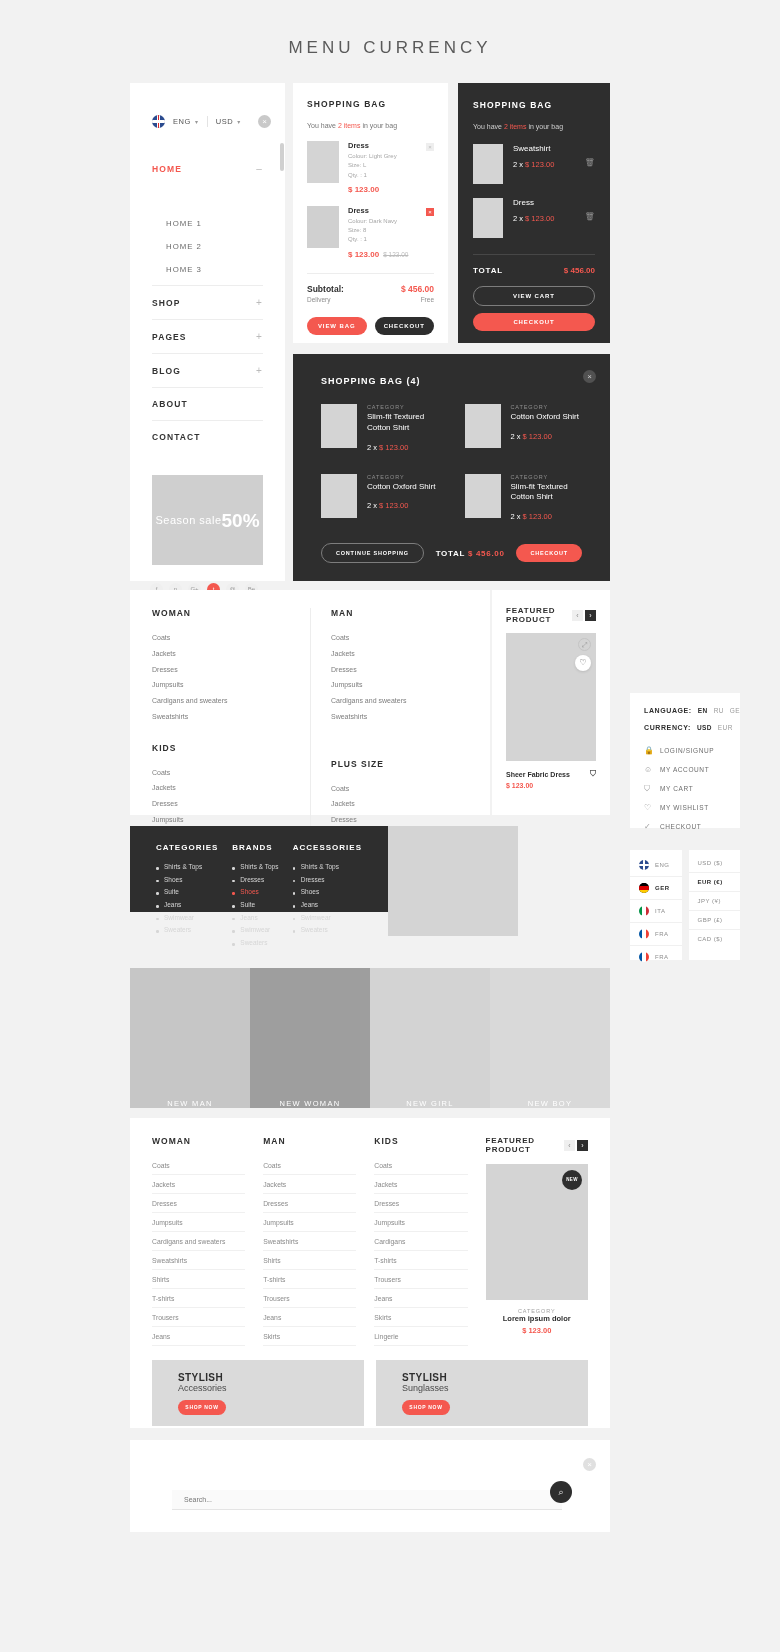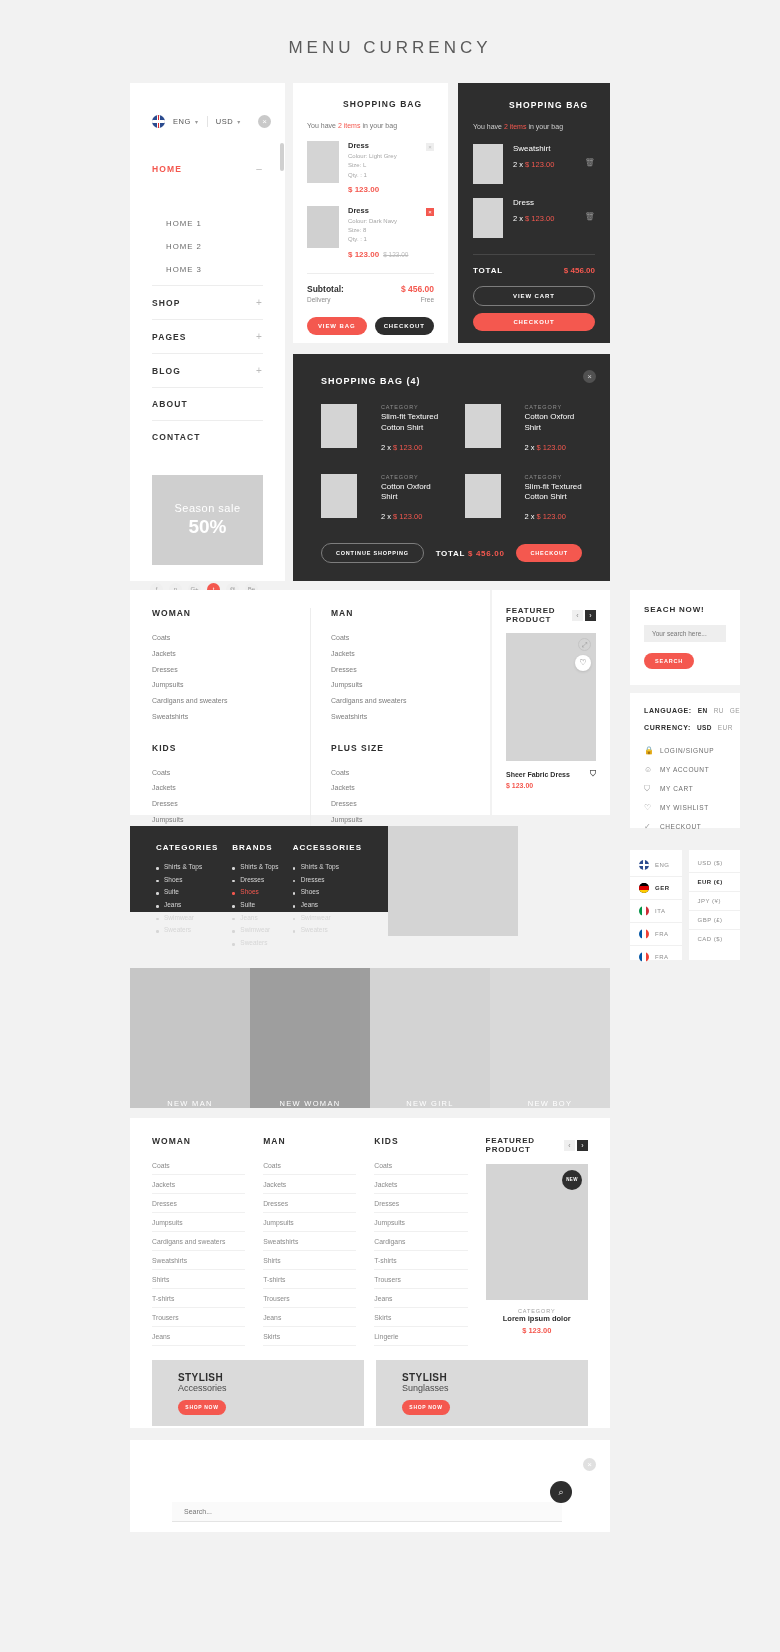--- a/index.html
+++ b/index.html
@@ -46,38 +46,38 @@
     display:flex;justify-content:space-between;align-items:center;
     font-size:8.5px; font-weight:700; letter-spacing:1.1px; color:#333;
     padding:11px 0; border-bottom:1px solid #ededed;
   }
   .nav-item.active { color:#f4584f; border-bottom:none; padding-bottom:6px;}
   .nav-item .pm { color:#bbb; font-weight:400; font-size:10px;}
   .sub-item { font-size:7.8px; letter-spacing:1px; color:#6b6b6b; padding:7px 0 7px 14px; }
   .sub-wrap { border-bottom:1px solid #ededed; padding-bottom:4px;margin-top:32px;}
   .promo {
     margin:22px 22px 0 22px; height:90px; background:#cfcfcf;
-    display:flex;flex-direction:column;align-items:center;justify-content:center;color:#fff;
+    display:flex;align-items:center;justify-content:center;color:#fff;
   }
   .promo .t1 { font-size:11px; letter-spacing:.5px; }
   .promo .t2 { font-size:19px; font-weight:700; margin-top:2px;}
   .socials { display:flex; gap:6px; padding:18px 0 0 20px; }
   .soc {
     width:13px;height:13px;border-radius:50%;background:#efefef;color:#9a9a9a;
     font-size:6px;line-height:13px;text-align:center;
   }
   .soc.on { background:#f4584f; color:#fff; }
   .scrollbar-t {
     position:absolute;right:1px;top:60px;width:4px;height:28px;background:#d0d0d0;border-radius:2px;
   }
 
   .b1-bag {
     position:absolute; left:163px; top:0; width:155px; height:260px; background:#fff; padding:16px 14px;
   }
-  .bag-title { font-size:8.5px; font-weight:700; letter-spacing:1.1px; color:#2e2e2e;margin-left:36px;}
+  .bag-title { font-size:8.5px; font-weight:700; letter-spacing:1.1px; color:#2e2e2e;}
   .bag-sub { font-size:7px; color:#767676; margin-top:13px;}
   .bag-row { display:flex; gap:9px; margin-top:12px; position:relative;}
   .thumb { width:32px;height:42px;background:#d4d4d4;flex:none;}
   .thumb.dk { background:#d0d0d0; }
   .it-name { font-size:7.5px;font-weight:700;color:#2e2e2e;}
   .it-meta { font-size:6px;color:#a6a6a6;line-height:1.55;margin-top:2px;}
   .it-price { font-size:8px;font-weight:700;color:#f4584f;margin-top:5px;}
   .it-old { font-size:6.5px;color:#bcbcbc;text-decoration:line-through;margin-left:4px;font-weight:400;}
   .rm { position:absolute;right:0;top:2px;width:8px;height:8px;background:#eee;color:#bbb;font-size:6px;line-height:8px;text-align:center;}
   .rm.on { background:#f4584f;color:#fff;}
@@ -116,21 +116,21 @@
     padding:6px 0;background:#f4584f;border-radius:10px;color:#fff;
   }
 
   
   .b1-bag4 {
     position:absolute; left:163px; top:271px; width:317px; height:227px; background:#2e2e2e; padding:22px 28px;
   }
   .b4-title { font-size:9px;font-weight:700;letter-spacing:1px;color:#fff;}
   .b4-close { position:absolute;right:14px;top:16px;width:13px;height:13px;border-radius:50%;background:#515151;color:#cfcfcf;font-size:8px;line-height:13px;text-align:center;}
   .b4-grid { display:grid;grid-template-columns:1fr 1fr;gap:22px 26px;margin-top:18px;}
-  .b4-item { display:flex;gap:24px;}
+  .b4-item { display:flex;gap:10px;}
   .b4-thumb { width:36px;height:44px;background:#d4d4d4;flex:none;}
   .b4-cat { font-size:5.5px;letter-spacing:.9px;color:#8f8f8f;}
   .b4-name { font-size:8px;color:#fff;line-height:1.35;margin-top:2px;}
   .b4-qty { font-size:7.5px;color:#fff;margin-top:9px;}
   .b4-foot { display:flex;align-items:center;justify-content:space-between;margin-top:22px;}
   .b4-cont { font-size:5.5px;font-weight:700;letter-spacing:.8px;color:#fff;border:1px solid #7d7d7d;border-radius:10px;padding:6px 14px;}
   .b4-tot { font-size:8px;font-weight:700;letter-spacing:.7px;color:#fff;}
   .b4-chk { font-size:5.5px;font-weight:700;letter-spacing:.8px;color:#fff;background:#f4584f;border-radius:10px;padding:6px 14px;}
 
   
@@ -212,21 +212,21 @@
   .b5-price { text-align:center;font-size:7.5px;font-weight:700;color:#f4584f;margin-top:3px;}
   .b5-promos { display:flex;gap:12px;margin-top:14px;}
   .promo2 { flex:1;height:66px;background:#dadada;display:flex;flex-direction:column;justify-content:center;padding-left:26px;}
   .p2-1 { font-size:10px;font-weight:700;letter-spacing:.4px;color:#2e2e2e;}
   .p2-2 { font-size:9px;color:#4a4a4a;margin-top:0px;}
   .p2-btn { margin-top:7px;width:48px;text-align:center;font-size:5px;font-weight:700;letter-spacing:.7px;color:#fff;background:#f4584f;border-radius:8px;padding:4.5px 0;}
 
   
   .block6 { position:absolute;left:130px;top:1440px;width:480px;height:92px;background:#fff;}
   .b6-close { position:absolute;right:14px;top:18px;width:13px;height:13px;border-radius:50%;background:#e0e0e0;color:#fff;font-size:8px;line-height:13px;text-align:center;}
-  .b6-bar { position:absolute;left:42px;top:62px;width:390px;height:20px;border:none;border-bottom:1px solid #e4e4e4;
+  .b6-bar { position:absolute;left:42px;top:50px;width:390px;height:20px;border:none;border-bottom:1px solid #e4e4e4;
             background:#fafafa;font-size:7px;color:#a6a6a6;padding:0 12px;font-family:"Liberation Sans",sans-serif;}
   .b6-btn { position:absolute;right:38px;top:41px;width:22px;height:22px;border-radius:50%;background:#2e2e2e;color:#fff;font-size:9px;line-height:22px;text-align:center;}
 </style>
 </head>
 <body>
 
 <div class="page-title">MENU CURRENCY</div>
 
 <div class="block1">
 
@@ -438,21 +438,21 @@
       </div>
       <div class="vsep">
         <div class="col-head">MAN</div>
         <div class="col-link">Coats</div>
         <div class="col-link">Jackets</div>
         <div class="col-link">Dresses</div>
         <div class="col-link">Jumpsuits</div>
         <div class="col-link">Cardigans and sweaters</div>
         <div class="col-link">Sweatshirts</div>
 
-        <div class="col-head" style="margin-top:18px">PLUS SIZE</div>
+        <div class="col-head" style="margin-top:34px">PLUS SIZE</div>
         <div class="col-link">Coats</div>
         <div class="col-link">Jackets</div>
         <div class="col-link">Dresses</div>
         <div class="col-link">Jumpsuits</div>
         <div class="col-link">Cardigans and sweaters</div>
       </div>
     </div>
   </div>
 
   <div class="b2-feat">
@@ -467,25 +467,20 @@
       <span class="zoom-ic">⤢</span>
       <span class="heart-ic">♡</span>
     </div>
     <div class="feat-name">
       <span>Sheer Fabric Dress</span>
       <span style="font-size:8px;color:#555;">⛉</span>
     </div>
     <div class="feat-price">$ 123.00</div>
   </div>
 
-  <div class="b2-right">
-    <div class="sn-title">SEACH NOW!</div>
-    <input class="sn-input" placeholder="Your search here..." style="">
-    <div class="sn-btn">SEARCH</div>
-  </div>
 
   <div class="b2-acct">
     <div class="lc-row">
       <span class="lc-lbl">LANGUAGE:</span>
       <span class="lc-opt on">EN</span>
       <span class="lc-opt">RU</span>
       <span class="lc-opt">GE</span>
     </div>
     <div class="lc-row">
       <span class="lc-lbl">CURRENCY:</span>

